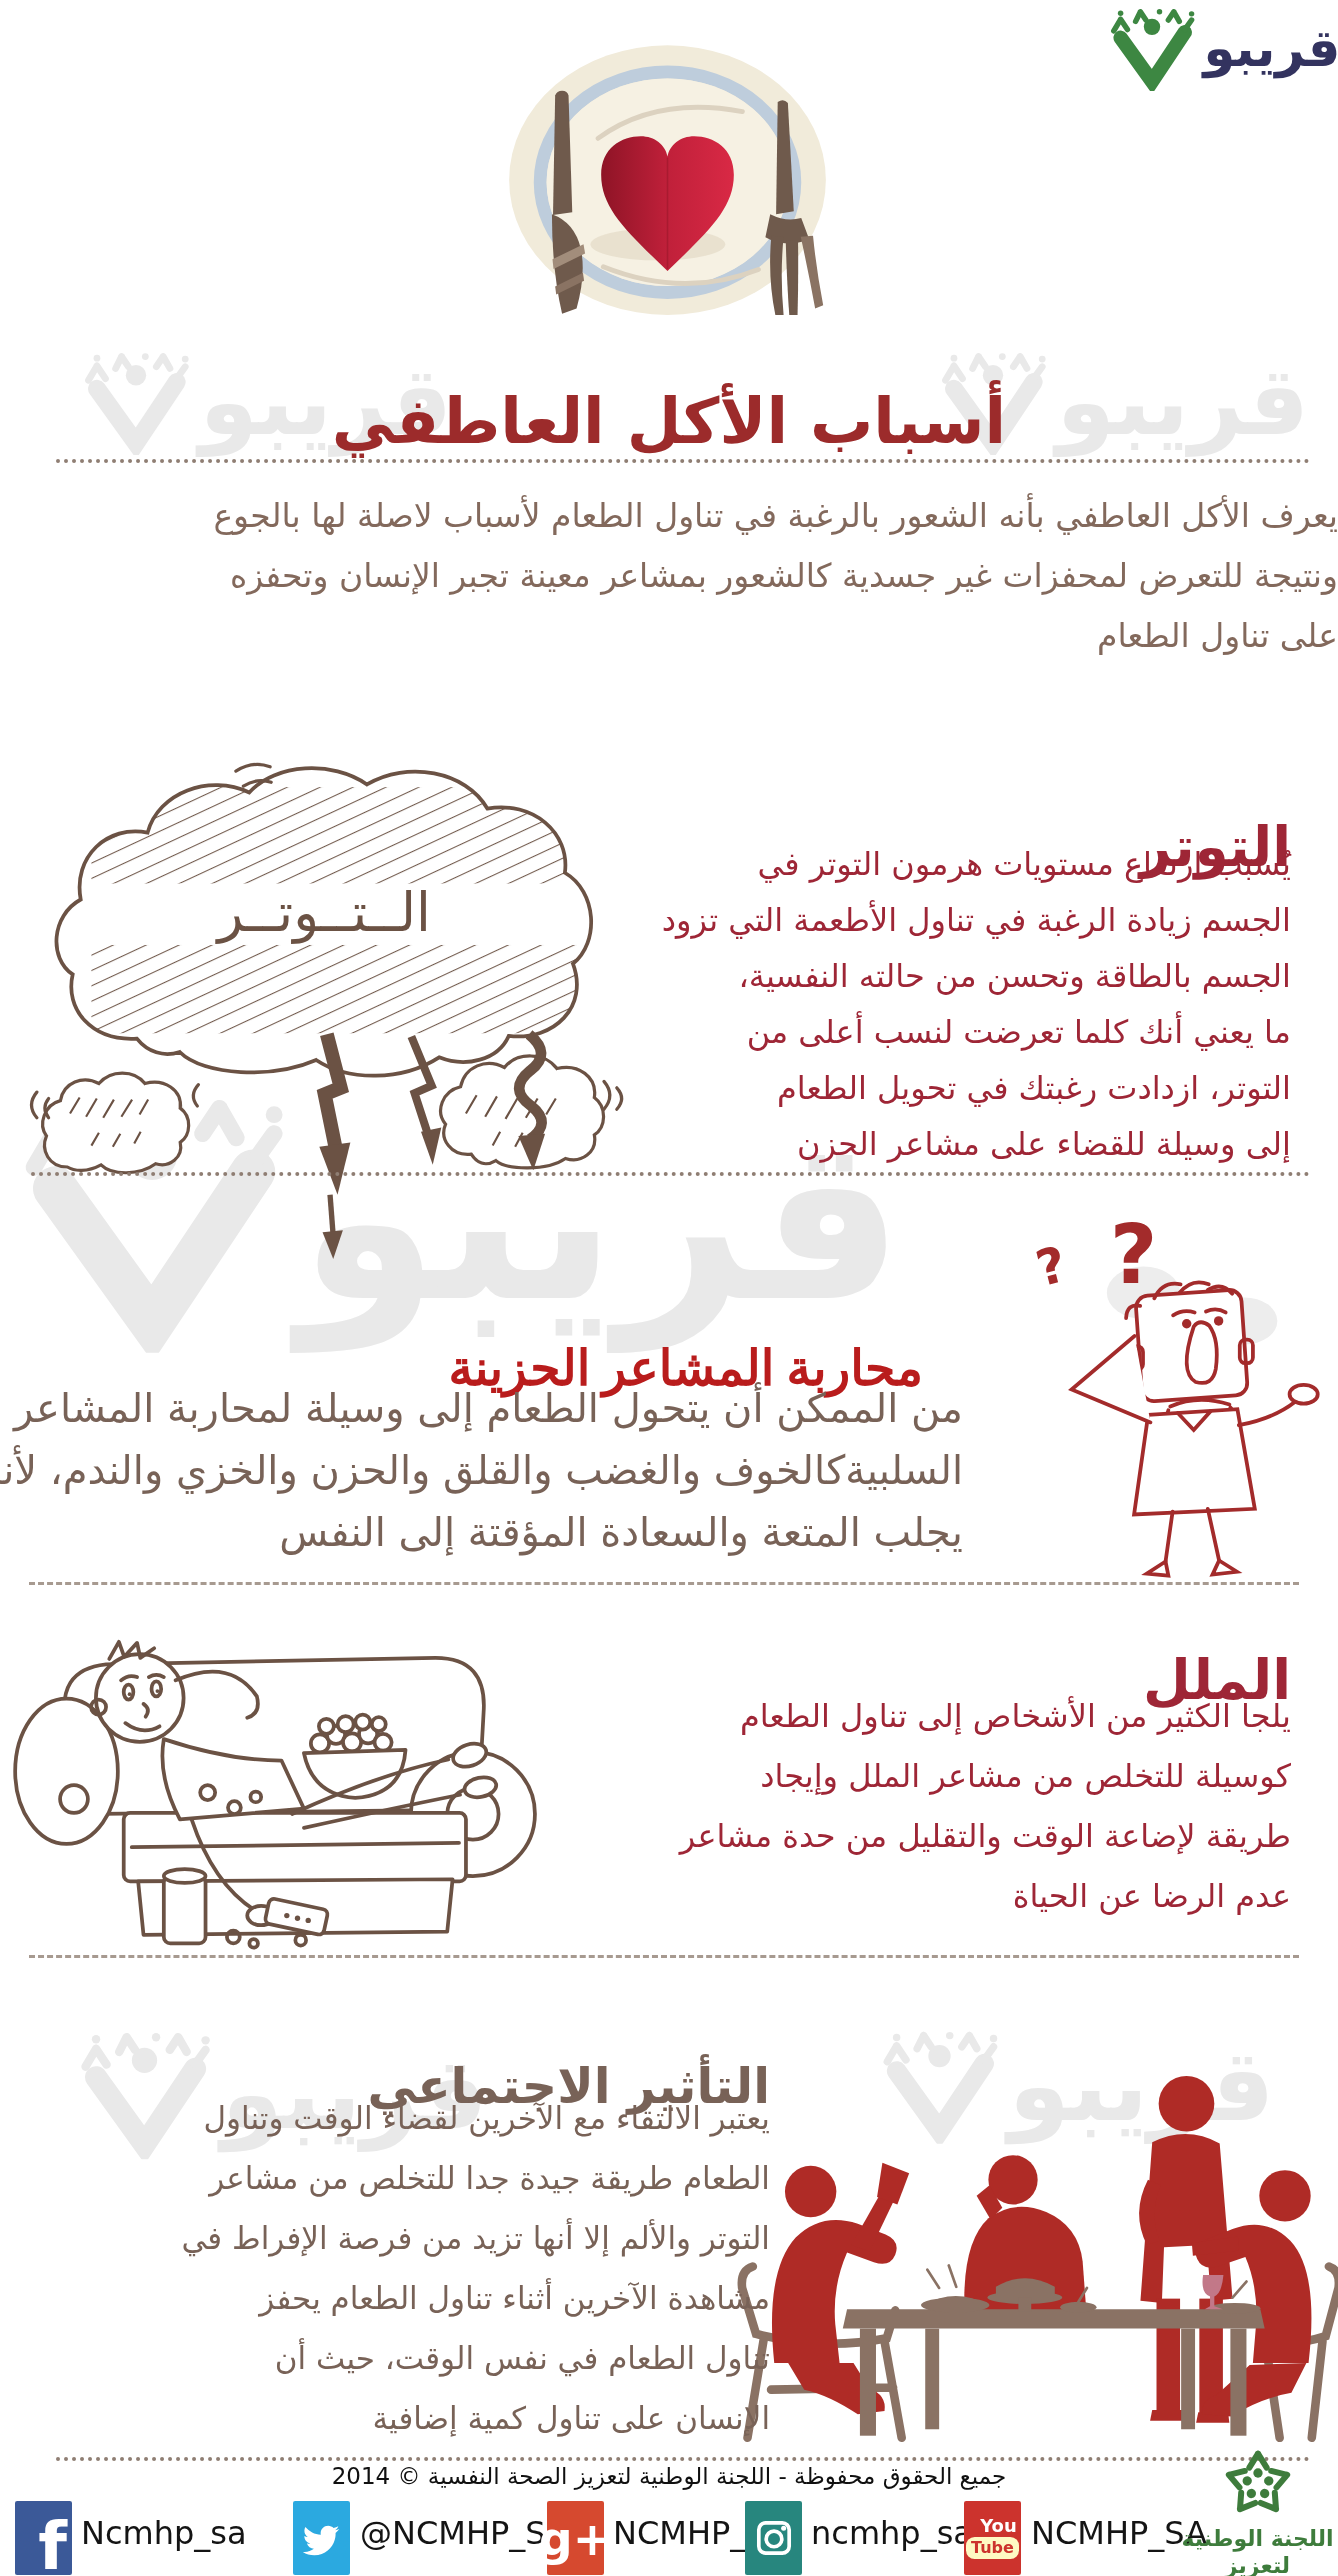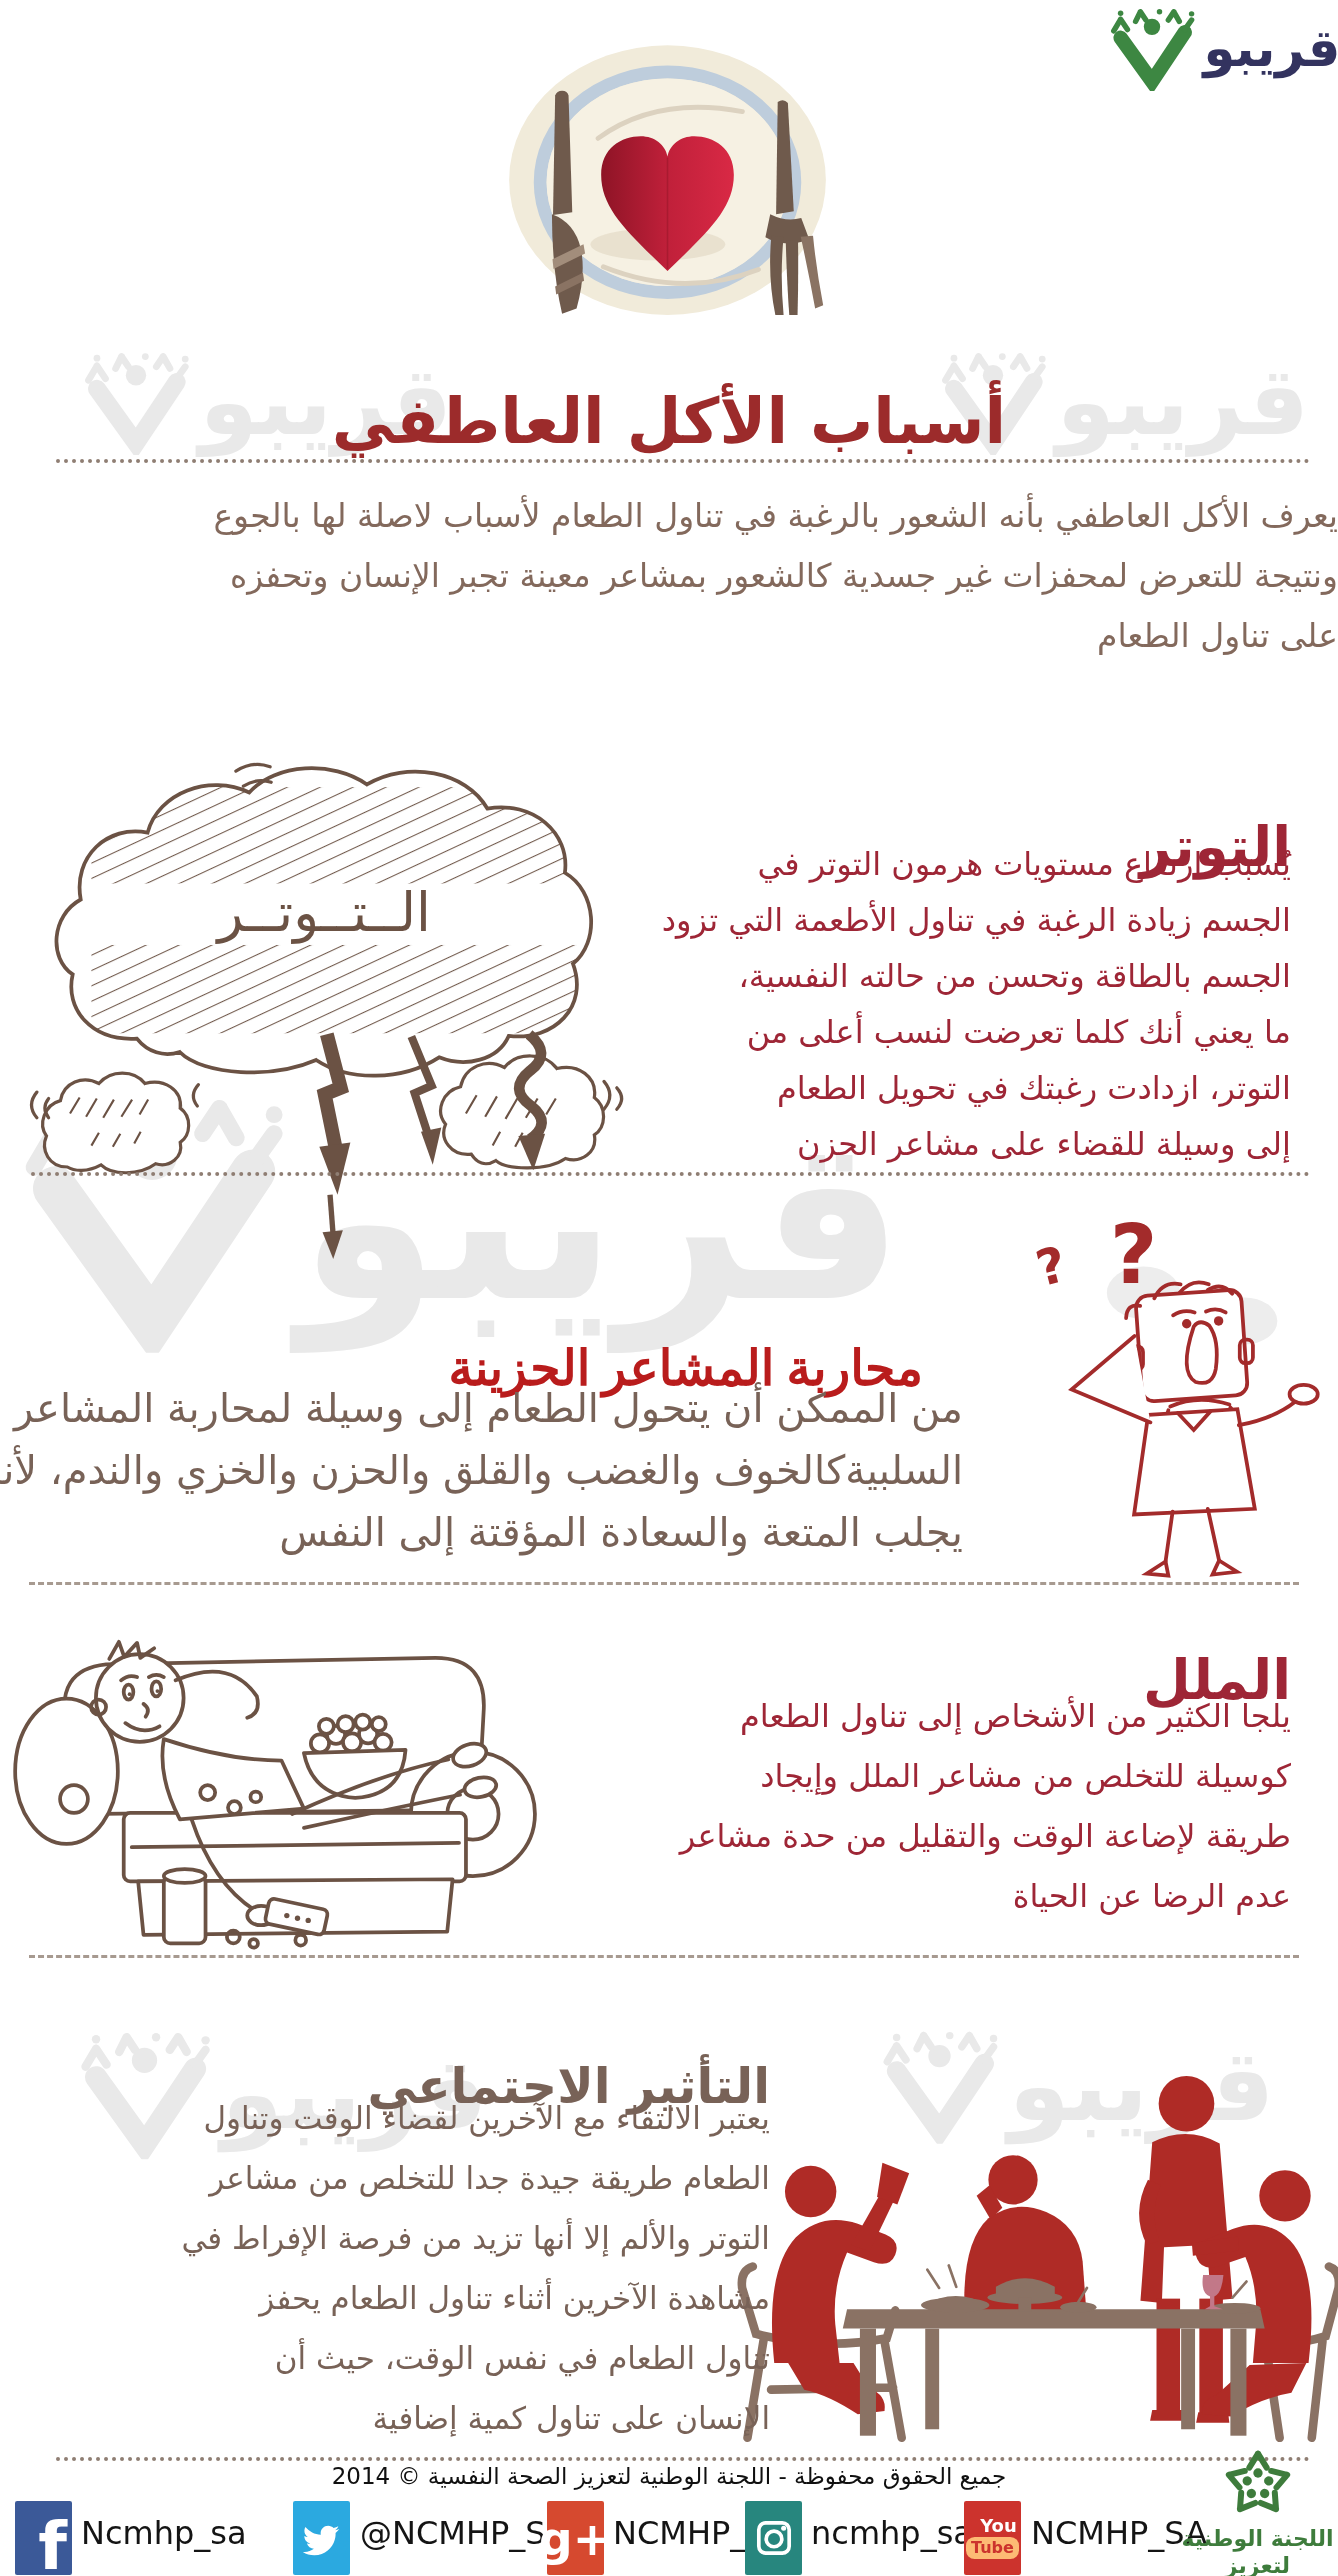--- a/index.html
+++ b/index.html
@@ -67,21 +67,21 @@
   .sq{position:absolute;top:2501px;width:57px;height:74px;border-radius:2.1px;display:flex;
       align-items:center;justify-content:center;color:#fff;z-index:2;direction:ltr;}
   .sq-fb{left:15px;background:#3B5998;overflow:hidden;}
   .sq-fb .fglyph{font-size:66px;font-weight:bold;line-height:1;margin:18px 0 0 18px;}
   .sq-tw{left:293px;background:#2BA9E0;}
   .sq-gp{left:547px;background:#D6492F;}
   .sq-gp .gglyph{font-size:47px;font-weight:bold;line-height:1;}
   .sq-ig{left:745px;background:#27867E;}
   .sq-yt{left:964px;background:#CC332D;flex-direction:column;gap:2.1px;}
   .yt-top{font-size:18px;font-weight:bold;line-height:1;margin-left:12px;}
-  .yt-tube{background:#fdba74;color:#CC332D;font-size:16px;font-weight:bold;border-radius:8.6px;
+  .yt-tube{background:#fef9c3;color:#CC332D;font-size:16px;font-weight:bold;border-radius:8.6px;
            padding:2.7px 5.4px;line-height:1;}
   .slabel{position:absolute;top:2514px;font-size:32px;color:#141414;z-index:2;direction:ltr;white-space:nowrap;text-align:right;}
   .lb-fb{left:81px;} .lb-tw{left:360px;} .lb-gp{left:613px;} .lb-ig{left:811px;} .lb-yt{left:1031px;}
 
   .committee{position:absolute;left:1177px;top:2443px;width:161px;text-align:center;
              color:#3E7C3C;z-index:2;}
   .committee-ic{width:80px;height:80px;}
   .committee-text{font-size:22px;line-height:27px;font-weight:bold;}
 </style>
 </head>

